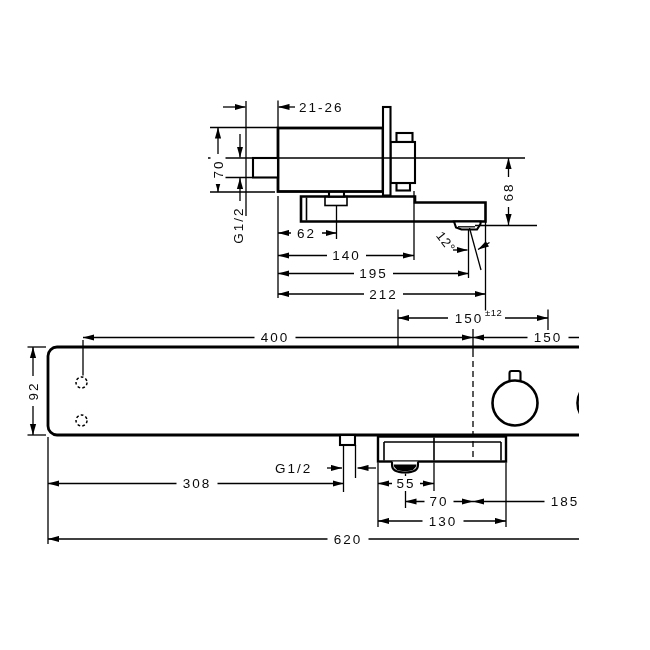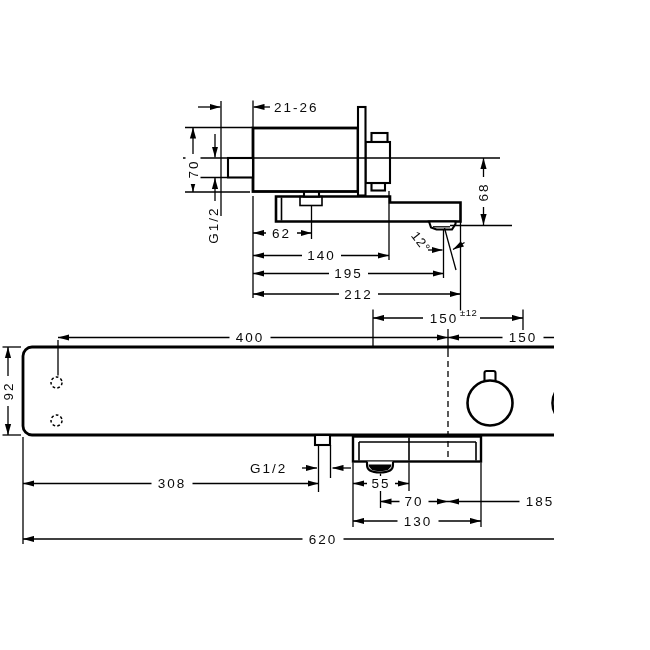--- a/index.html
+++ b/index.html
@@ -1,16 +1,16 @@
 <!DOCTYPE html>
 <html><head>
 <meta charset="utf-8">
 <style>
   html,body { margin:0; padding:0; background:#ffffff; }
-  #canvas { position:relative; width:554px; height:650px; background:#fff; overflow:hidden; }
+  #canvas { position:relative; width:554px; height:650px; background:#fff; overflow:hidden;margin-left:25px; }
   svg { display:block; }
   
   .ol  { fill:#ffffff; stroke:#000000; stroke-width:2.6px; }
   .ol2 { fill:#ffffff; stroke:#000000; stroke-width:2.1px; }
   .inl { fill:none; stroke:#000000; stroke-width:1.6px; }
   
   .x   { fill:none; stroke:#000000; stroke-width:1.3px; }
   .dash{ fill:none; stroke:#000000; stroke-width:1.3px; stroke-dasharray:6 4; }
   .dashc{ fill:#ffffff; stroke:#000000; stroke-width:1.5px; stroke-dasharray:2.7 2.2; }
   .bg  { fill:#ffffff; }

